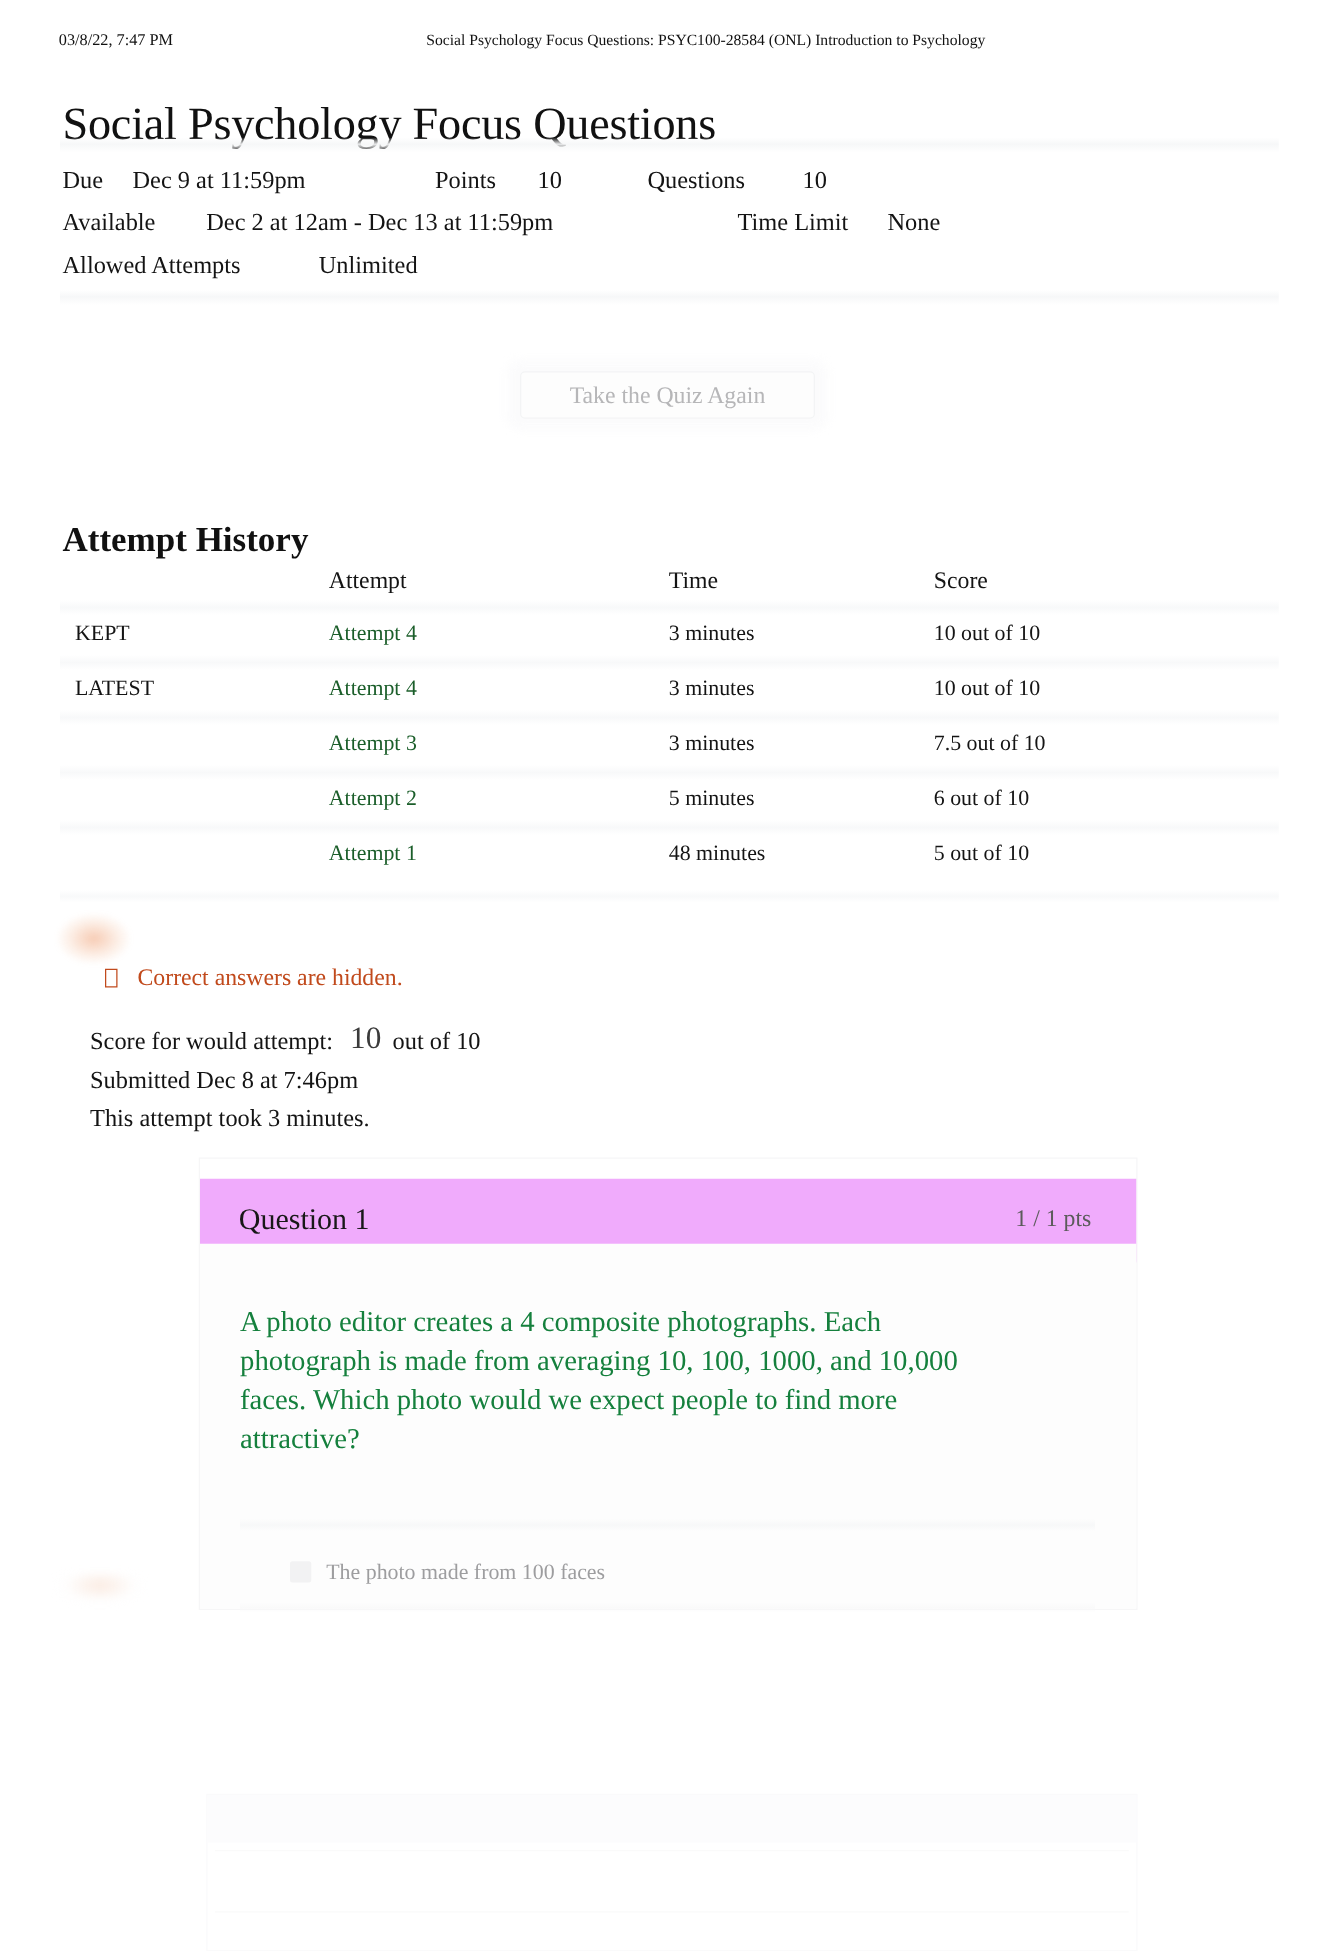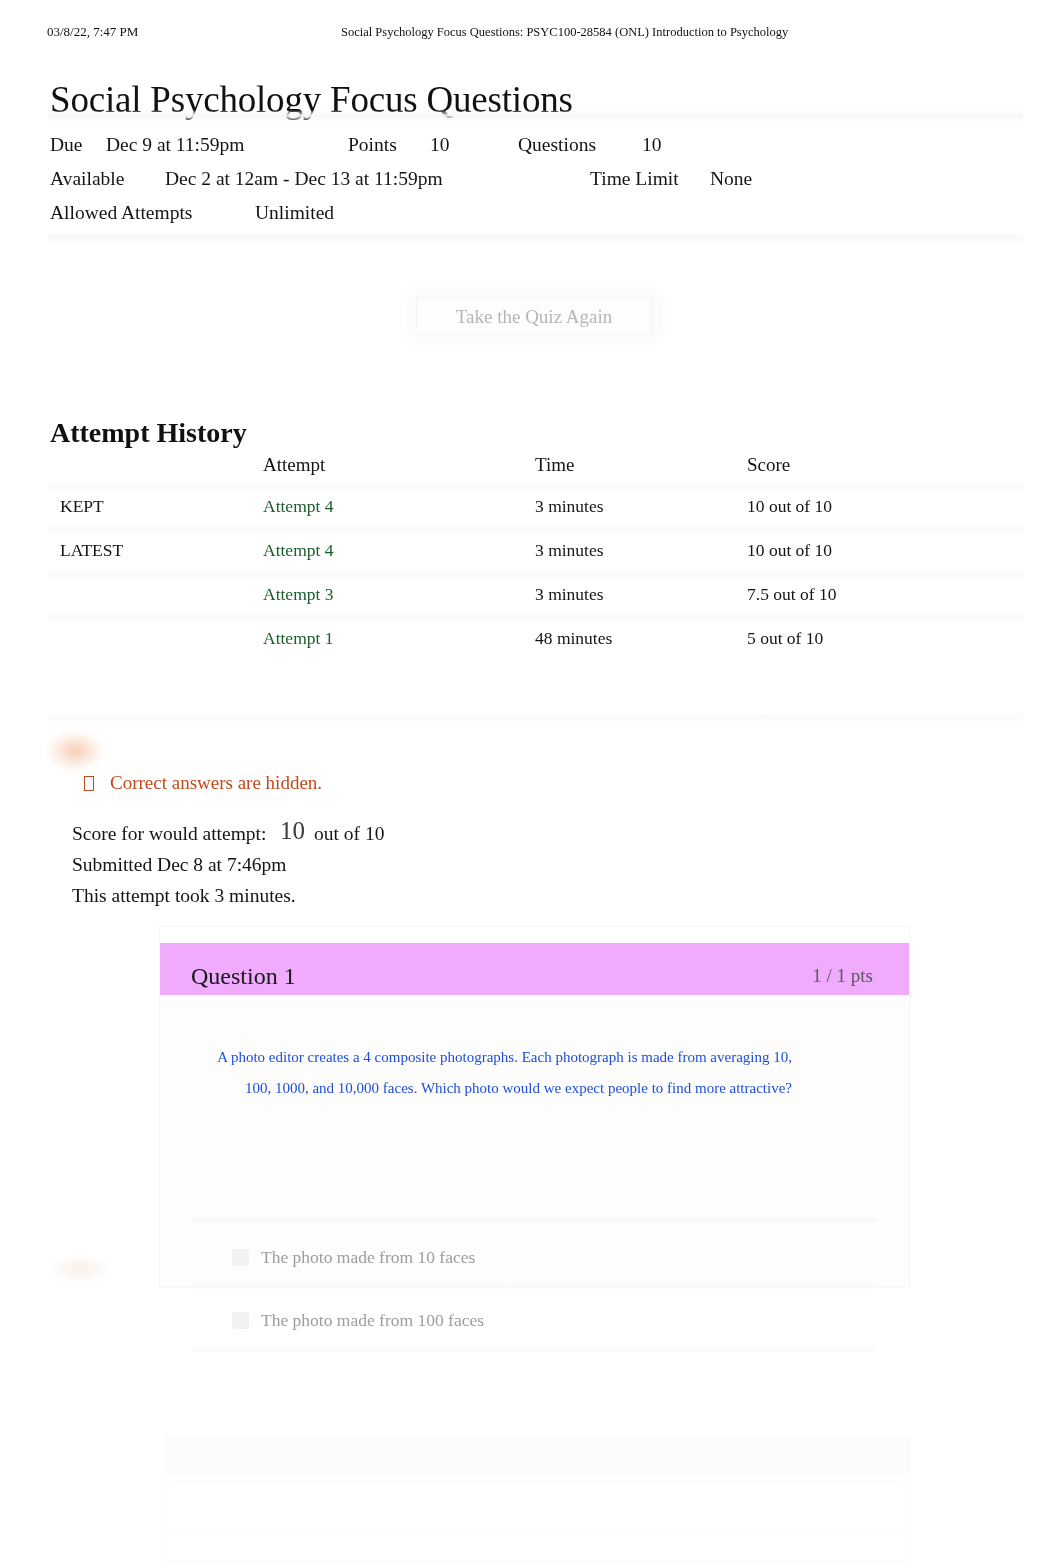--- a/index.html
+++ b/index.html
@@ -272,24 +272,23 @@
     top: 68px;
     width: 100%;
     bottom: 0;
     background: #fdfdfd;
   }
   .qtext {
     position: absolute;
     left: 32px;
     top: 47px;
     width: 600px;
-    font-size: 15px;
+    font-size: 23px;
     line-height: 31px;
-    color: #1d4ed8;
-    text-align: right;
+    color: #15803d;
   }
   .qsep {
     position: absolute;
     left: 32px;
     top: 220px;
     width: 684px;
     height: 10px;
     background: linear-gradient(to bottom, rgba(250,250,251,0) 0%, rgba(246,247,248,0.85) 50%, rgba(252,252,252,0) 100%);
   }
   .answers { position: absolute; left: 0; top: 238px; width: 100%; }
@@ -425,20 +424,26 @@
     <span class="c-score">10 out of 10</span>
   </div>
 
   <div class="hrow zebra">
     <span class="c-flag"></span>
     <a class="attempt-link c-attempt" href="#">Attempt 3</a>
     <span class="c-time">3 minutes</span>
     <span class="c-score">7.5 out of 10</span>
   </div>
 
+  <div class="hrow zebra">
+    <span class="c-flag"></span>
+    <a class="attempt-link c-attempt" href="#">Attempt 2</a>
+    <span class="c-time">5 minutes</span>
+    <span class="c-score">6 out of 10</span>
+  </div>
 
   <div class="hrow zebra">
     <span class="c-flag"></span>
     <a class="attempt-link c-attempt" href="#">Attempt 1</a>
     <span class="c-time">48 minutes</span>
     <span class="c-score">5 out of 10</span>
   </div>
 </div>
 
 <div class="notice-bar"></div>
@@ -465,25 +470,20 @@
   <div class="qheader">
     <span class="qheader-name">Question 1</span>
     <span class="qheader-pts">1 / 1 pts</span>
   </div>
   <div class="qbody">
     <div class="qtext">A photo editor creates a 4 composite photographs. Each photograph is made from averaging 10, 100, 1000, and 10,000 faces. Which photo would we expect people to find more attractive?</div>
     <div class="qsep"></div>
     <div class="answers">
       <div class="answer">
         <span class="radio"></span>
-        <span class="atext">The photo made from 10 faces</span>
-        <span class="asep"></span>
-      </div>
-      <div class="answer">
-        <span class="radio"></span>
         <span class="atext">The photo made from 100 faces</span>
         <span class="asep"></span>
       </div>
     </div>
   </div>
 </div>
 
 <div class="smudge-left"></div>
 <div class="qcard-ghost">
   <div class="gh-head"></div>

